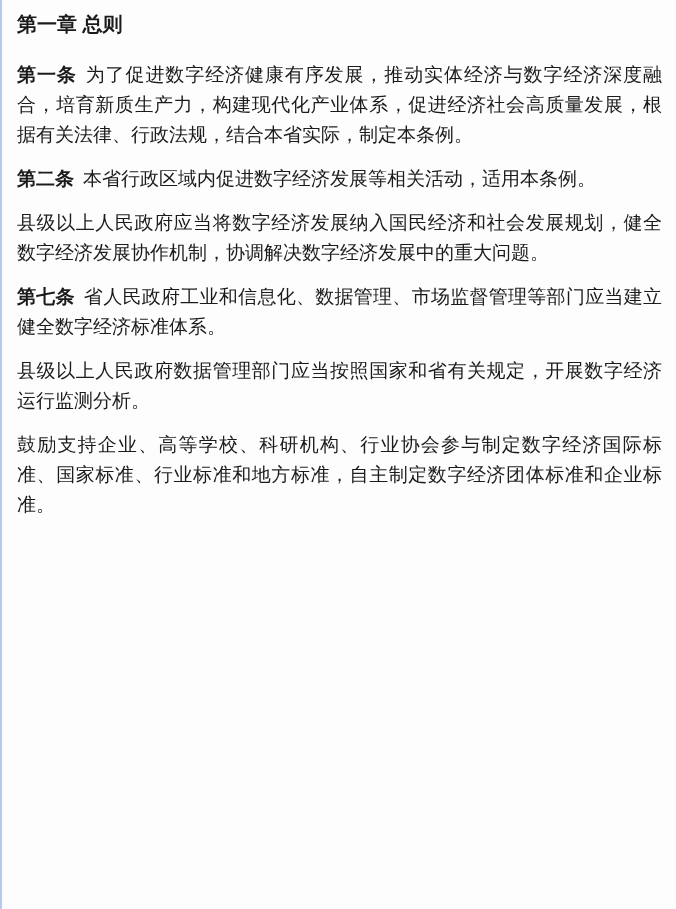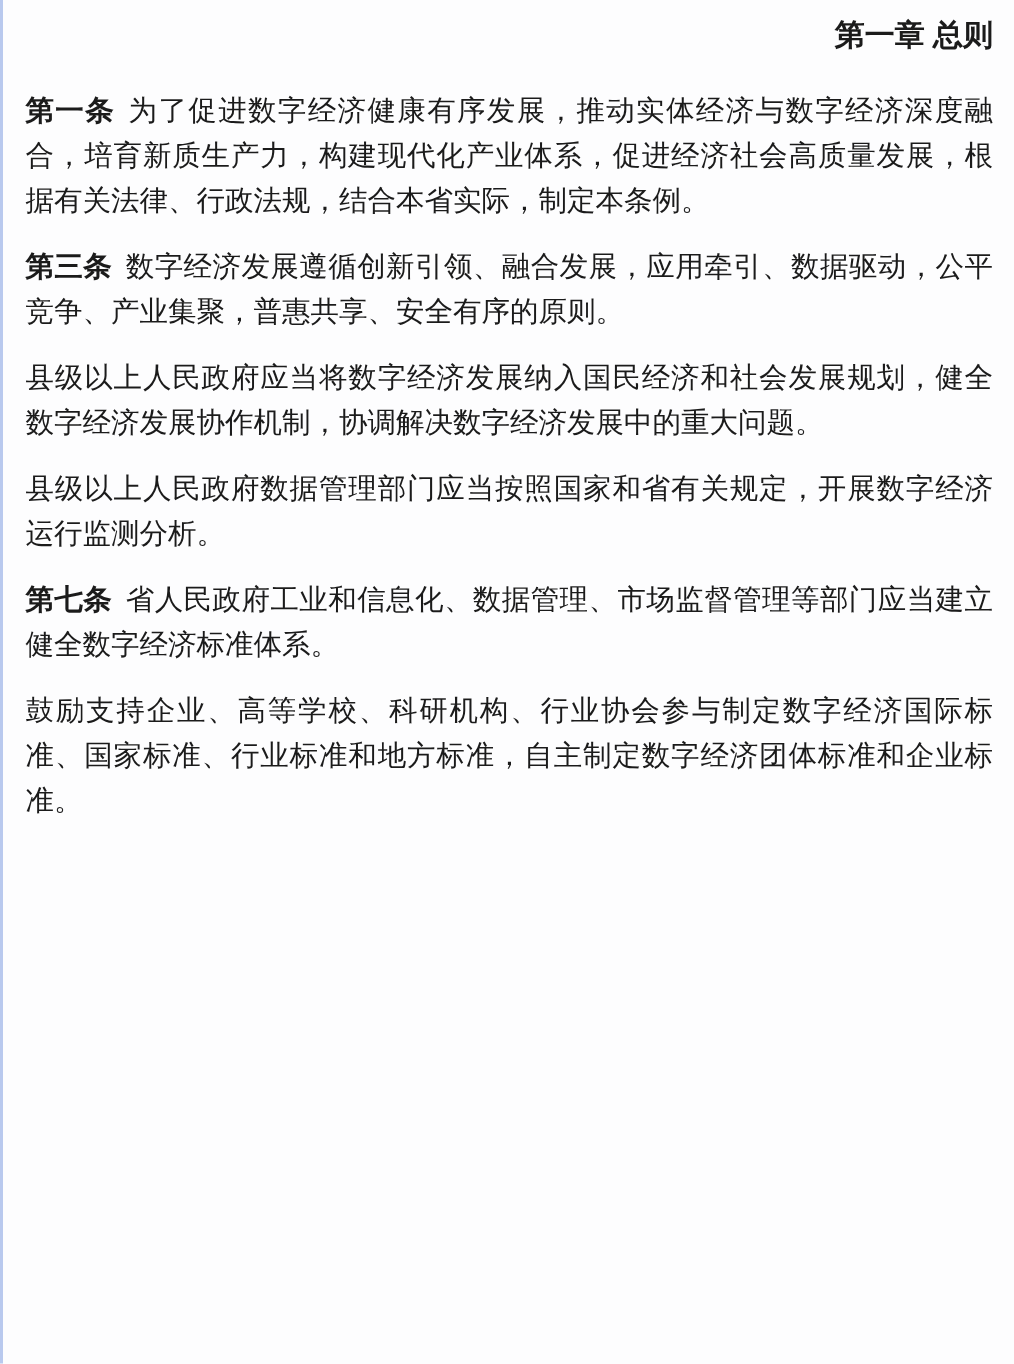--- a/index.html
+++ b/index.html
@@ -16,21 +16,21 @@
     color: #1b1b1b;
     overflow: hidden;
   }
   .doc {
     padding: 9px 14px 0 15px;
   }
   .chapter-title {
     font-size: 20px;
     line-height: 30px;
     font-weight: bold;
-    text-align: right;
+    text-align: left;
     margin: 0 0 21px 0;
   }
   p.para {
     font-size: 19px;
     line-height: 30px;
     margin: 0 0 14px 0;
     text-align: justify;
   }
   p.para .art-label {
     font-weight: bold;
@@ -41,28 +41,28 @@
 </style>
 </head>
 <body style="background: rgb(253, 253, 254); border-left-color: rgb(185, 201, 238); color: rgb(27, 27, 27);">
 
 <div class="doc">
 
   <h1 class="chapter-title">第一章 总则</h1>
 
   <p class="para"><b class="art-label">第一条</b><span class="art-text">为了促进数字经济健康有序发展，推动实体经济与数字经济深度融合，培育新质生产力，构建现代化产业体系，促进经济社会高质量发展，根据有关法律、行政法规，结合本省实际，制定本条例。</span></p>
 
+  <p class="para"><b class="art-label">第二条</b><span class="art-text">本省行政区域内促进数字经济发展等相关活动，适用本条例。</span></p>
 
 
-  <p class="para"><b class="art-label">第三条</b><span class="art-text">数字经济发展遵循创新引领、融合发展，应用牵引、数据驱动，公平竞争、产业集聚，普惠共享、安全有序的原则。</span></p>
 
 
   <p class="para"><b class="art-label"></b><span class="art-text">县级以上人民政府应当将数字经济发展纳入国民经济和社会发展规划，健全数字经济发展协作机制，协调解决数字经济发展中的重大问题。</span></p>
 
 
 
+  <p class="para"><b class="art-label">第七条</b><span class="art-text">省人民政府工业和信息化、数据管理、市场监督管理等部门应当建立健全数字经济标准体系。</span></p>
+
   <p class="para"><b class="art-label"></b><span class="art-text">县级以上人民政府数据管理部门应当按照国家和省有关规定，开展数字经济运行监测分析。</span></p>
-
-  <p class="para"><b class="art-label">第七条</b><span class="art-text">省人民政府工业和信息化、数据管理、市场监督管理等部门应当建立健全数字经济标准体系。</span></p>
 
   <p class="para"><b class="art-label"></b><span class="art-text">鼓励支持企业、高等学校、科研机构、行业协会参与制定数字经济国际标准、国家标准、行业标准和地方标准，自主制定数字经济团体标准和企业标准。</span></p>
 
 </div>
 
 </body></html>

